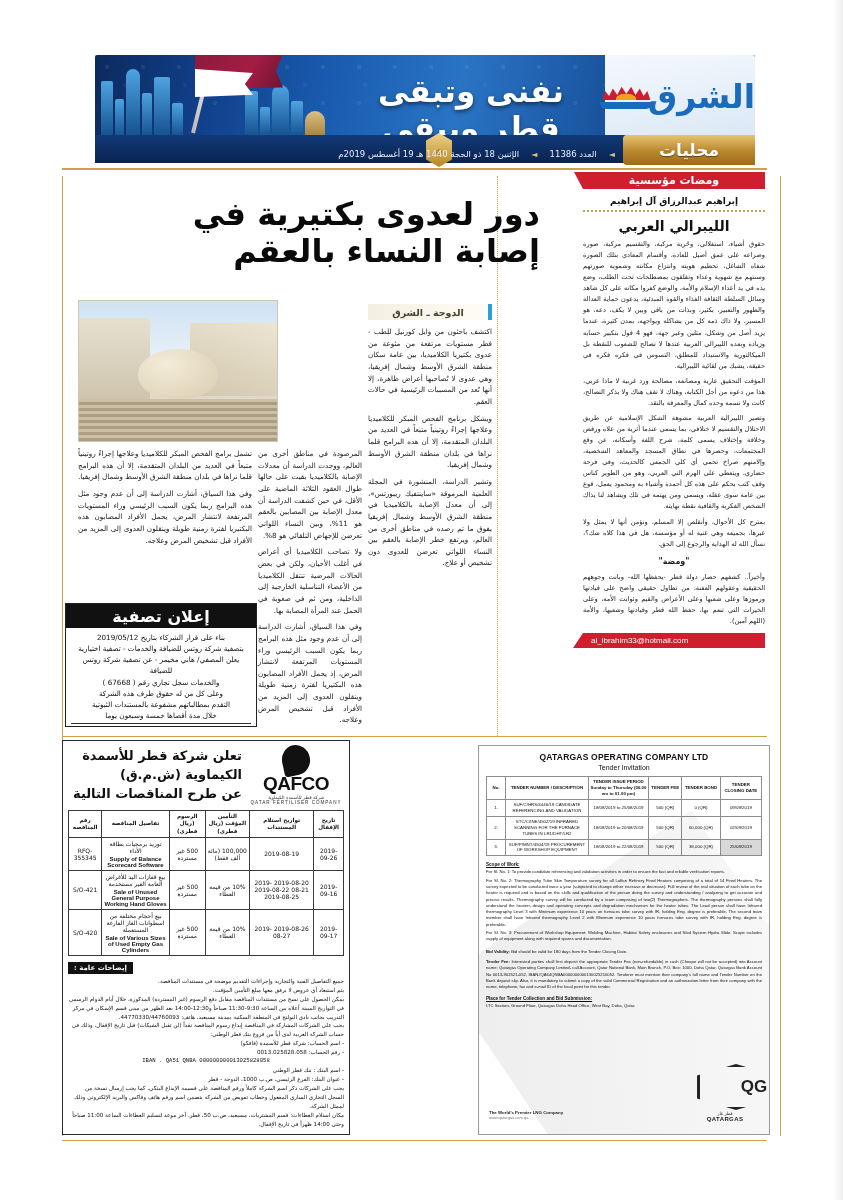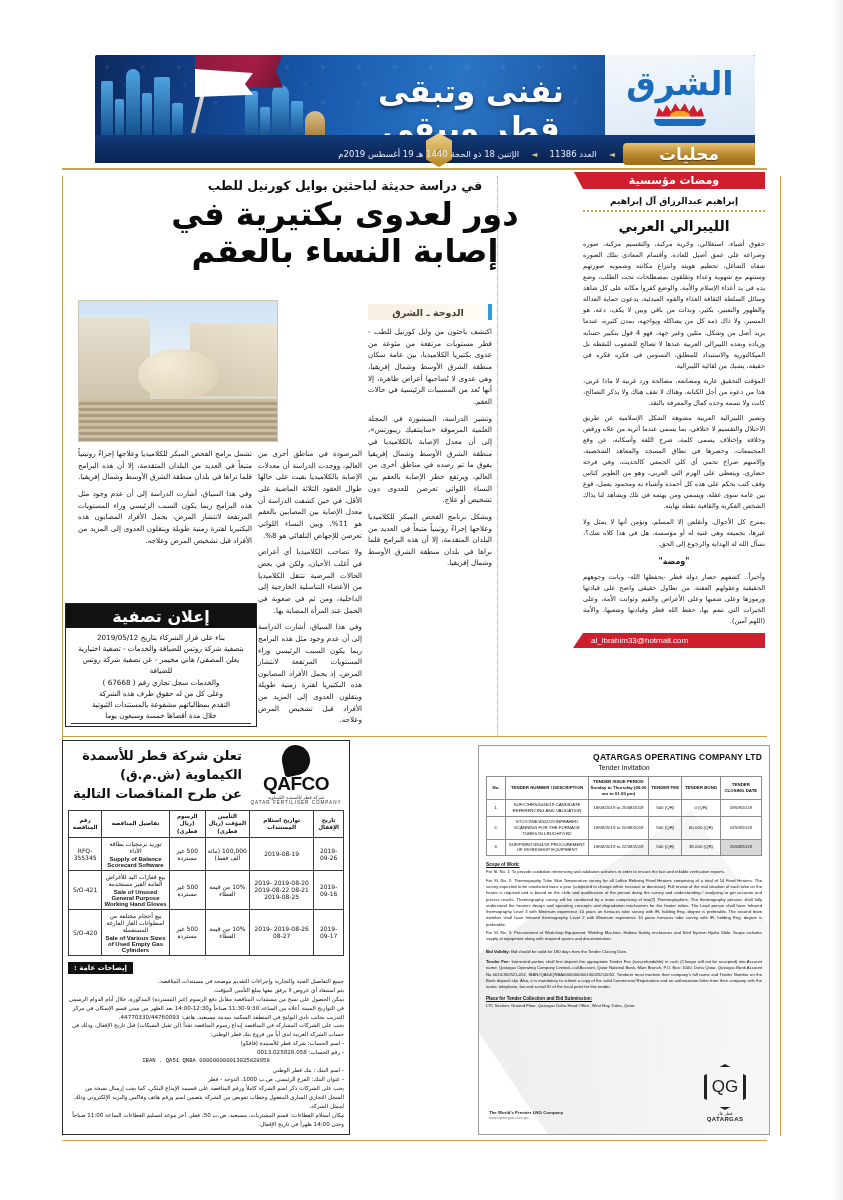--- a/index.html
+++ b/index.html
@@ -14,43 +14,43 @@
                      radial-gradient(circle at 30px 30px,rgba(255,255,255,.15) 2px,transparent 2.5px);
     background-size:36px 36px,60px 60px;}
   .mast-skyline{position:absolute;left:0;bottom:0;width:255px;height:82px;}
   .sky-b{position:absolute;bottom:0;background:linear-gradient(180deg,#4ea3e0,#14508f);border-radius:2px 2px 0 0;}
   .flag-pole{position:absolute;left:96px;bottom:4px;width:4px;height:76px;background:linear-gradient(180deg,#f2f2f2,#b9b9b9);transform:rotate(14deg);transform-origin:bottom;}
   .flag-a{position:absolute;left:100px;bottom:48px;width:88px;height:38px;background:linear-gradient(120deg,#8d1b3d,#a41c45 60%,#6e1430);clip-path:polygon(0 0,100% 8%,92% 52%,100% 96%,0 100%);}
   .flag-b{position:absolute;left:100px;bottom:40px;width:58px;height:28px;background:#ffffff;clip-path:polygon(0 0,100% 14%,86% 54%,100% 92%,0 100%);}
   .mast-slogan{position:absolute;right:158px;top:18px;left:250px;text-align:center;color:#ffffff;
     font-size:31px;font-weight:bold;letter-spacing:0;text-shadow:0 2px 4px rgba(0,0,0,.55);line-height:1.2;}
   .mast-logo{position:absolute;right:0;top:0;width:150px;height:82px;background:linear-gradient(170deg,#f4f8fd,#dbe8f6);
-    display:flex;flex-direction:column;align-items:center;justify-content:center;border-radius:0 2px 0 0;}
+    display:flex;flex-direction:row;align-items:center;justify-content:center;border-radius:0 2px 0 0;}
   .logo-word{font-size:33px;font-weight:bold;color:#1a6bbb;line-height:1;letter-spacing:-1px;}
   .logo-sun{margin-top:2px;width:58px;height:24px;position:relative;}
   .logo-sun::before{content:"";position:absolute;left:50%;top:0;transform:translateX(-50%);width:48px;height:15px;
     background:radial-gradient(ellipse at bottom,#f0a11e 0 30%,#cf1f2e 31% 100%);
     clip-path:polygon(0 100%,6% 40%,14% 74%,22% 24%,31% 66%,40% 12%,50% 58%,60% 12%,69% 66%,78% 24%,86% 74%,94% 40%,100% 100%);}
   .logo-sun::after{content:"";position:absolute;left:50%;bottom:0;transform:translateX(-50%);width:52px;height:7px;background:#1a6bbb;border-radius:0 0 6px 6px;}
   .mast-bottom{position:absolute;left:0;right:0;bottom:0;height:28px;background:linear-gradient(180deg,#113a78,#0a2350);display:flex;align-items:center;}
-  .mast-tab{position:absolute;right:0;bottom:-2px;width:132px;height:22px;background:linear-gradient(180deg,#e9c372,#b8862c 55%,#9d6c18);
+  .mast-tab{position:absolute;right:0;bottom:-2px;width:132px;height:30px;background:linear-gradient(180deg,#e9c372,#b8862c 55%,#9d6c18);
     border-radius:4px 0 0 4px;display:flex;align-items:center;justify-content:center;color:#fff;font-size:17px;font-weight:bold;text-shadow:0 1px 1px rgba(0,0,0,.45);}
   .mast-date{position:absolute;right:140px;bottom:4px;color:#e7eefa;font-size:8.5px;letter-spacing:.2px;display:flex;gap:12px;align-items:center;}
   .mast-date .arw{color:#d7c38a;font-size:8px;}
   .mast-seal{position:absolute;right:303px;bottom:-4px;width:26px;height:34px;background:linear-gradient(180deg,#f0d08a,#b6871f);
     clip-path:polygon(50% 0,100% 22%,100% 78%,50% 100%,0 78%,0 22%);display:flex;align-items:center;justify-content:center;color:#6a4a08;font-size:11px;}
 
   
   .hr-gold{position:absolute;height:2px;background:#c9a24a;}
   .vrule{position:absolute;width:1px;background:#c9a24a;}
   .vrule-d{position:absolute;border-right:1px dotted #c9a24a;}
 
   
   .kicker{position:absolute;left:150px;top:178px;width:390px;text-align:center;font-size:12.5px;font-weight:bold;color:#111;}
-  .headline{position:absolute;left:150px;top:196px;width:390px;text-align:center;font-size:32px;font-weight:bold;line-height:1.16;color:#0a0a0a;}
+  .headline{position:absolute;left:150px;top:196px;width:390px;font-size:32px;font-weight:bold;line-height:1.16;color:#0a0a0a;}
   .photo{position:absolute;left:78px;top:300px;width:198px;height:140px;border:1px solid #cfc7b4;overflow:hidden;background:#dfd9cb;}
   .ph-sky{position:absolute;left:0;top:0;right:0;height:46%;background:linear-gradient(180deg,#cfe3f4,#eaf1f7);}
   .ph-bl{position:absolute;left:0;top:12%;width:36%;height:58%;background:linear-gradient(180deg,#e6e0cf,#cfc5ad);}
   .ph-br{position:absolute;right:0;top:16%;width:44%;height:52%;background:linear-gradient(200deg,#ece5d2,#d2c7ae);}
   .ph-blob{position:absolute;left:30%;top:34%;width:40%;height:36%;background:radial-gradient(ellipse at 35% 30%,#f4ecd8,#d9cdb0);border-radius:50% 50% 46% 46%;}
   .ph-steps{position:absolute;left:0;right:0;bottom:0;height:30%;background:repeating-linear-gradient(180deg,#cbbfa6 0 3px,#ab9e83 3px 6px);}
   .byline{position:absolute;left:368px;top:304px;width:120px;height:16px;background:linear-gradient(90deg,#f4efe2,#fffdf7);
     border-right:4px solid #2b9fd6;display:flex;align-items:center;justify-content:center;font-size:9.5px;font-weight:bold;color:#4b4231;}
 
   .acol{position:absolute;font-size:7.2px;line-height:1.62;text-align:justify;color:#1a1a1a;}
@@ -92,33 +92,33 @@
   .op-body p{margin:0 0 4px 0;}
   .op-sub{font-weight:bold;font-size:8px;text-align:center;margin:5px 0 4px;}
   .op-mail{position:relative;margin-top:6px;height:15px;background:#cf1f2e;color:#fff;display:flex;align-items:center;padding-right:8px;
     font-family:"Liberation Sans",sans-serif;font-size:8px;direction:ltr;justify-content:flex-start;padding-left:8px;}
   .op-mail::after{content:"";position:absolute;left:-10px;top:0;border-bottom:15px solid #cf1f2e;border-left:10px solid transparent;}
 
   
   .qg{position:absolute;right:73px;top:745px;width:292px;height:390px;border:1px solid #9a9a9a;background:#fff;
       direction:ltr;font-family:"Liberation Sans",sans-serif;box-sizing:border-box;padding:6px 7px;overflow:hidden;}
   .qg-sheen{position:absolute;right:-40px;top:120px;width:300px;height:330px;background:linear-gradient(120deg,rgba(0,0,0,.07),rgba(0,0,0,.02));transform:rotate(-34deg);pointer-events:none;}
-  .qg-h1{text-align:right;font-size:8.5px;font-weight:bold;letter-spacing:.2px;}
+  .qg-h1{text-align:center;font-size:8.5px;font-weight:bold;letter-spacing:.2px;}
   .qg-h2{text-align:center;font-size:7px;margin-top:2px;margin-bottom:5px;}
   table.qg-t{width:100%;border-collapse:collapse;font-size:4.4px;}
   table.qg-t th,table.qg-t td{border:1px solid #8d8d8d;padding:2px 1px;text-align:center;vertical-align:middle;line-height:1.35;}
   table.qg-t th{font-weight:bold;font-size:4.4px;}
   .qg-sec{font-size:4.6px;font-weight:bold;text-decoration:underline;margin-top:6px;}
   .qg-p{font-size:4.2px;line-height:1.5;text-align:justify;margin-top:2px;}
   .qg-p b{font-weight:bold;}
   .qg-foot{position:absolute;left:10px;bottom:14px;font-size:4.4px;font-weight:bold;color:#222;}
   .qg-foot .url{font-weight:normal;color:#777;font-size:4px;}
   .qg-logo{position:absolute;right:16px;bottom:12px;width:56px;text-align:center;}
   .qg-hex{width:36px;height:40px;margin:0 auto;border:3px solid #222;clip-path:polygon(50% 0,100% 25%,100% 75%,50% 100%,0 75%,0 25%);
-    display:flex;align-items:center;justify-content:center;font-size:17px;font-weight:normal;color:#222;}
+    display:flex;align-items:center;justify-content:center;font-size:17px;font-weight:bold;color:#222;padding-left:36px;}
   .qg-ar{font-size:4.5px;color:#333;margin-top:1px;}
   .qg-name{font-size:6px;font-weight:bold;letter-spacing:.4px;color:#222;}
 
   .fold{position:absolute;right:0;top:0;width:10px;height:1200px;background:linear-gradient(90deg,#fff,#efefef);}
 </style>
 </head>
 <body>
 
 <div class="page">
 
@@ -159,37 +159,36 @@
     </div>
   </div>
 
   <div class="hr-gold" style="left:62px;top:168px;width:705px;"></div>
   <div class="vrule-d" style="left:497px;top:176px;height:560px;"></div>
   <div class="vrule" style="left:62px;top:176px;height:960px;"></div>
   <div class="vrule" style="right:62px;top:176px;height:960px;"></div>
   <div class="hr-gold" style="left:62px;top:736px;width:705px;height:1px;background:#c9a24a;"></div>
   <div class="hr-gold" style="left:62px;top:1140px;width:705px;height:1px;background:#c9a24a;"></div>
 
-  <div class="kicker">في دراسة حديثة لباحثين بوايل كورنيل للطب</div>
   <div class="headline">دور لعدوى بكتيرية في إصابة النساء بالعقم</div>
 
   <div class="photo">
     <div class="ph-sky"></div>
       <div class="ph-bl"></div>
       <div class="ph-br"></div>
     <div class="ph-blob"></div>
       <div class="ph-steps"></div>
   </div>
 
   <div class="byline">الدوحة ـ الشرق</div>
 
   <div class="acol" style="left:368px;top:326px;width:124px;">
     <p>اكتشف باحثون من وايل كورنيل للطب - قطر مستويات مرتفعة من مثوعة من عدوى بكتيريا الكلاميديا، بين عامة سكان منطقة الشرق الأوسط وشمال إفريقيا، وهي عدوى لا تُصاحبها أعراض ظاهرة، إلا أنها تُعد من المسببات الرئيسية في حالات العقم.</p>
+    <p>ويشكل برنامج الفحص المبكر للكلاميديا وعلاجها إجراءً روتينياً متبعاً في العديد من البلدان المتقدمة، إلا أن هذه البرامج قلما نراها في بلدان منطقة الشرق الأوسط وشمال إفريقيا.</p>
     <p>وتشير الدراسة، المنشورة في المجلة العلمية المرموقة «ساينتفيك ريبورتس»، إلى أن معدل الإصابة بالكلاميديا في منطقة الشرق الأوسط وشمال إفريقيا يفوق ما تم رصده في مناطق أخرى من العالم، ويرتفع خطر الإصابة بالعقم بين النساء اللواتي تعرضن للعدوى دون تشخيص أو علاج.</p>
-    <p>ويشكل برنامج الفحص المبكر للكلاميديا وعلاجها إجراءً روتينياً متبعاً في العديد من البلدان المتقدمة، إلا أن هذه البرامج قلما نراها في بلدان منطقة الشرق الأوسط وشمال إفريقيا.</p>
   </div>
 
   <div class="acol" style="left:258px;top:448px;width:104px;">
     <p>المرصودة في مناطق أخرى من العالم، ووجدت الدراسة أن معدلات الإصابة بالكلاميديا بقيت على حالها طوال العقود الثلاثة الماضية على الأقل، في حين كشفت الدراسة أن معدل الإصابة بين المصابين بالعقم هو 11%، وبين النساء اللواتي تعرضن للإجهاض التلقائي هو 8%.</p>
     <p>ولا تصاحب الكلاميديا أي أعراض في أغلب الأحيان، ولكن في بعض الحالات المرضية تنتقل الكلاميديا من الأعضاء التناسلية الخارجية إلى الداخلية، ومن ثم في صعوبة في الحمل عند المرأة المصابة بها.</p>
     <p>وفي هذا السياق، أشارت الدراسة إلى أن عدم وجود مثل هذه البرامج ربما يكون السبب الرئيسي وراء المستويات المرتفعة لانتشار المرض، إذ يحمل الأفراد المصابون هذه البكتيريا لفترة زمنية طويلة وينقلون العدوى إلى المزيد من الأفراد قبل تشخيص المرض وعلاجه.</p>
   </div>
 
   <div class="acol" style="left:78px;top:448px;width:174px;">
     <p>تشمل برامج الفحص المبكر للكلاميديا وعلاجها إجراءً روتينياً متبعاً في العديد من البلدان المتقدمة، إلا أن هذه البرامج قلما نراها في بلدان منطقة الشرق الأوسط وشمال إفريقيا.</p>

